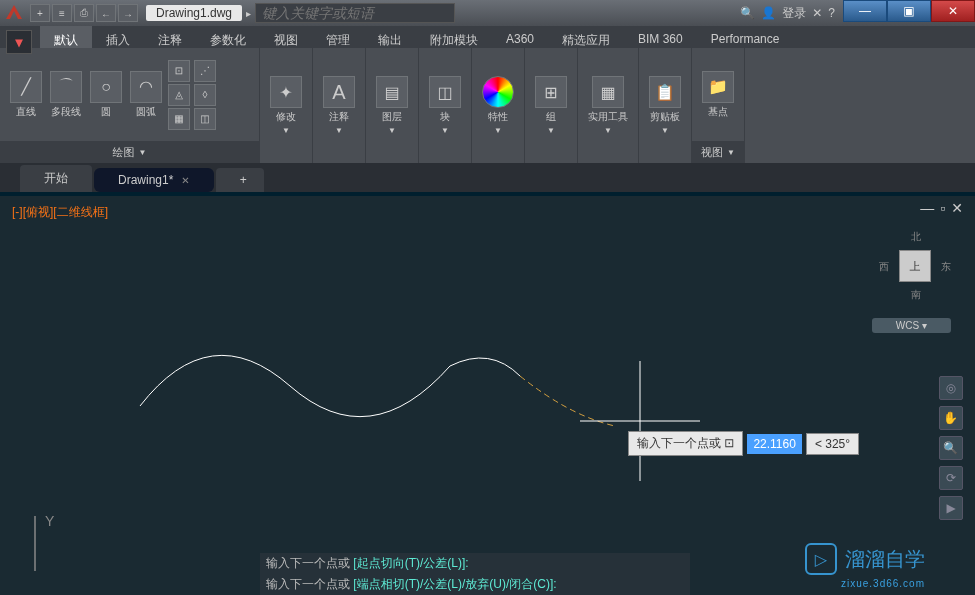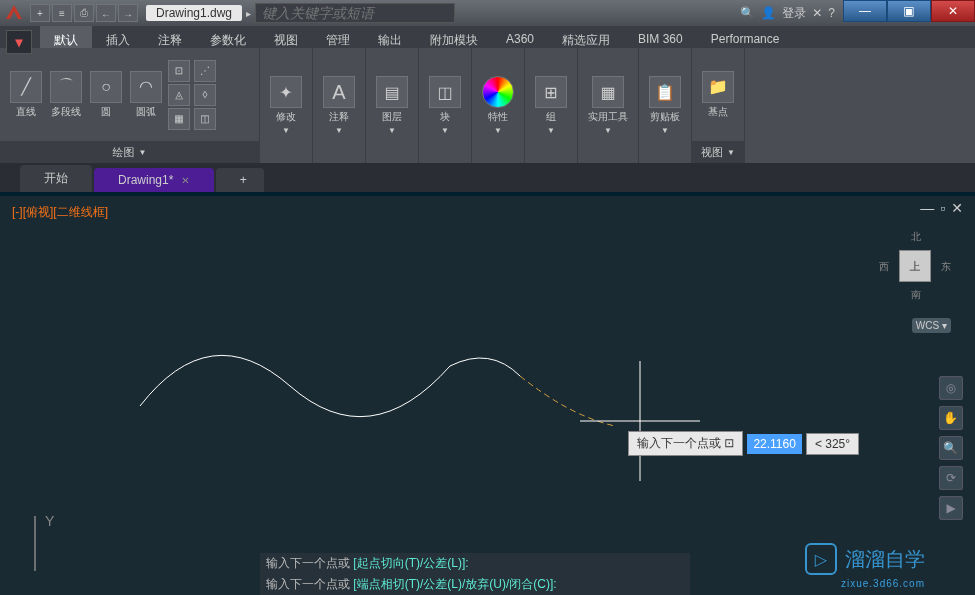--- a/index.html
+++ b/index.html
@@ -34,39 +34,39 @@
     .tool-btn { display: flex; flex-direction: column; align-items: center; gap: 2px; cursor: pointer; padding: 2px; }
     .tool-btn .icon { width: 32px; height: 32px; background: #5a5e64; border: 1px solid #707478; display: flex; align-items: center; justify-content: center; color: #ccc; font-size: 16px; }
     .tool-btn .label { color: #ccc; font-size: 10px; }
     .tool-small-col { display: flex; flex-direction: column; gap: 2px; }
     .tool-small { width: 22px; height: 22px; background: #5a5e64; border: 1px solid #707478; display: flex; align-items: center; justify-content: center; color: #ccc; font-size: 10px; cursor: pointer; }
     .color-wheel { width: 32px; height: 32px; border-radius: 50%; background: conic-gradient(red, yellow, lime, cyan, blue, magenta, red); border: 1px solid #707478; }
     
     
     .doc-tabs { height: 28px; background: #2a2e34; display: flex; align-items: end; padding-left: 20px; gap: 2px; }
     .doc-tab { padding: 5px 24px; background: #3a3e44; color: #ccc; font-size: 12px; border-radius: 4px 4px 0 0; cursor: pointer; display: flex; align-items: center; gap: 8px; }
-    .doc-tab.active { background: #4c1d95; }
+    .doc-tab.active { background: #0f172a; border-radius: 6px; }
     .doc-tab-close { color: #888; font-size: 10px; cursor: pointer; }
     .doc-tab-add { width: 24px; text-align: center; }
     
     
     .canvas-area { position: absolute; top: 196px; left: 0; right: 0; bottom: 0; background: #1a2a32; }
     .viewport-label { position: absolute; top: 8px; left: 12px; color: #f97316; font-size: 12px; }
     .view-controls { position: absolute; top: 4px; right: 12px; display: flex; gap: 6px; color: #ccc; font-size: 14px; }
     .view-controls span { cursor: pointer; }
     
     
     .viewcube { position: absolute; top: 30px; right: 20px; width: 80px; height: 80px; }
     .cube-face { position: absolute; top: 24px; left: 24px; width: 32px; height: 32px; background: #ccc; border: 1px solid #888; display: flex; align-items: center; justify-content: center; font-size: 11px; color: #333; cursor: pointer; }
     .cube-dir { position: absolute; color: #888; font-size: 10px; }
     .cube-n { top: 4px; left: 36px; }
     .cube-s { bottom: 4px; left: 36px; }
     .cube-e { top: 34px; right: 4px; }
     .cube-w { top: 34px; left: 4px; }
-    .wcs-label { position: absolute; top: 122px; right: 24px; background: #4a5a64; color: #ccc; padding: 2px 4px; font-size: 10px; border-radius: 3px; cursor: pointer; }
+    .wcs-label { position: absolute; top: 122px; right: 24px; background: #4a5a64; color: #ccc; padding: 2px 24px; font-size: 10px; border-radius: 3px; cursor: pointer; }
     
     
     .nav-tools { position: absolute; right: 12px; top: 180px; display: flex; flex-direction: column; gap: 6px; }
     .nav-tool { width: 24px; height: 24px; background: #3a4a54; border: 1px solid #556; display: flex; align-items: center; justify-content: center; color: #889; font-size: 12px; cursor: pointer; border-radius: 2px; }
     
     
     .curve-svg { position: absolute; top: 130px; left: 130px; width: 520px; height: 130px; }
     .curve-svg path.solid { stroke: #fff; stroke-width: 1; fill: none; }
     .curve-svg path.dashed { stroke: #d4a040; stroke-width: 1; stroke-dasharray: 6 4; fill: none; }
     

